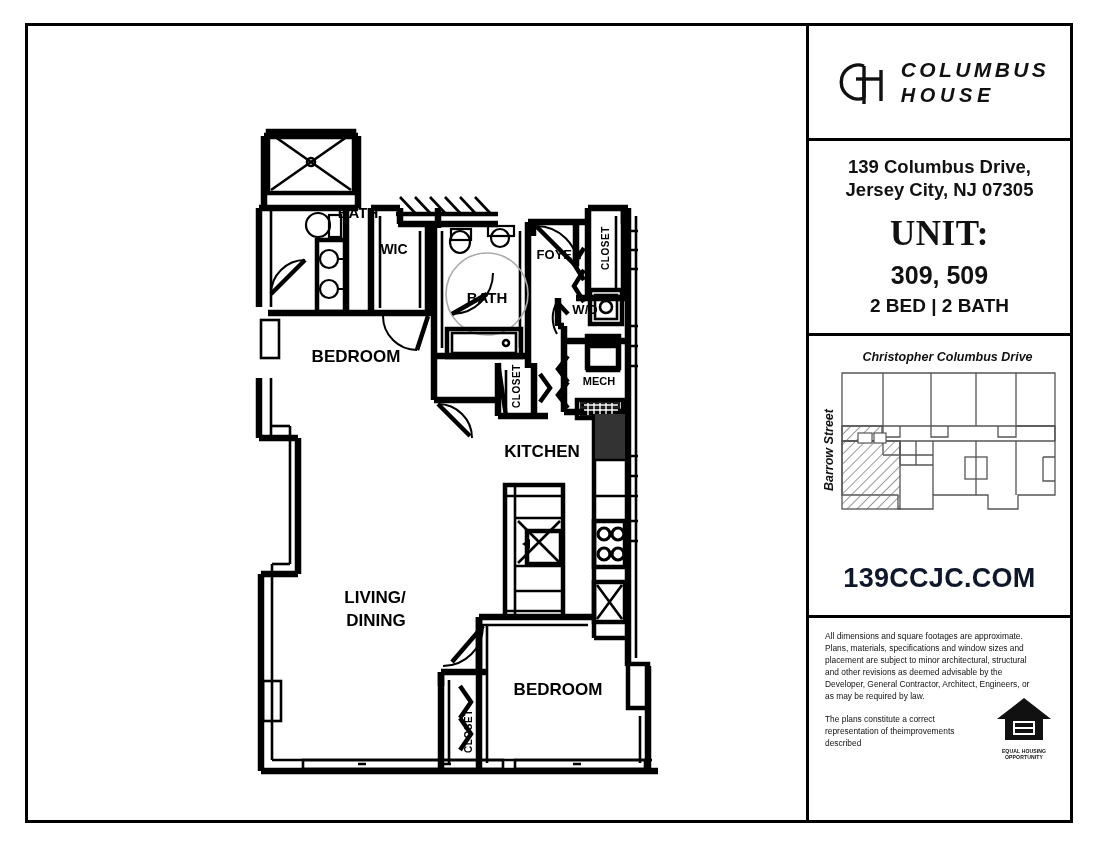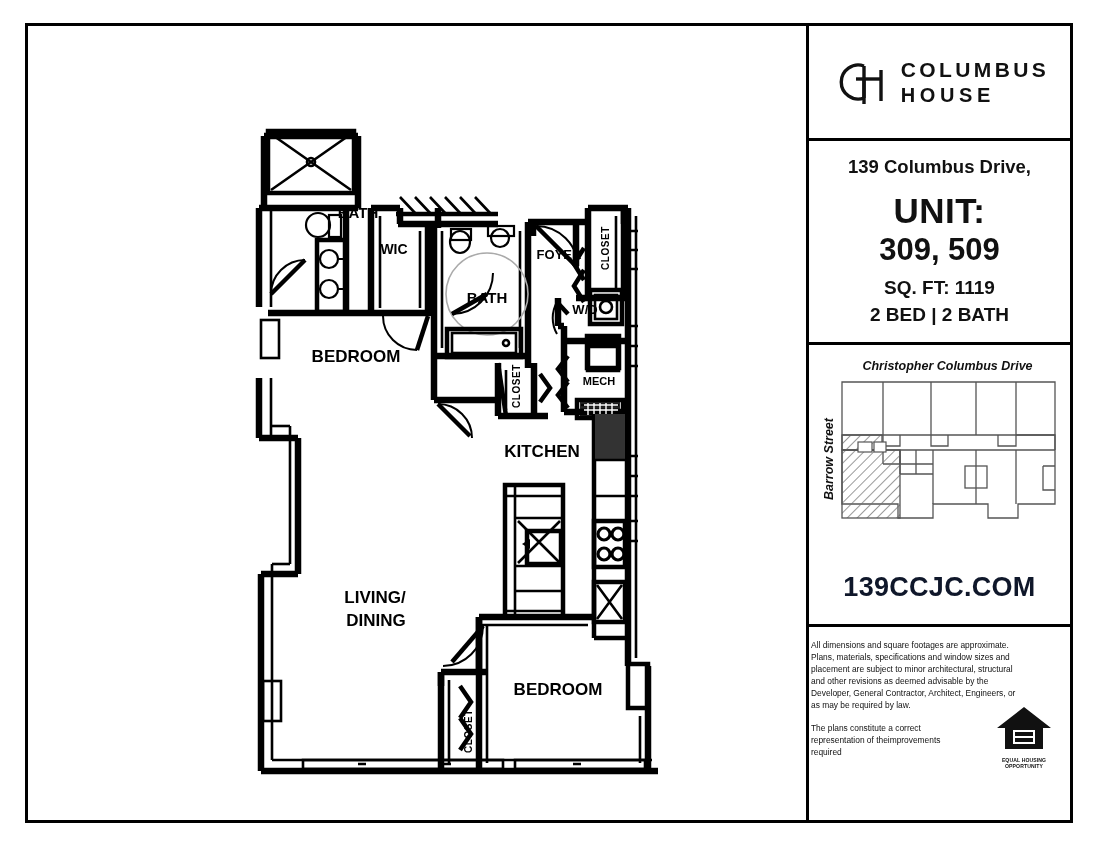--- a/index.html
+++ b/index.html
@@ -40,36 +40,37 @@
     left: 781px; top: 0;
     width: 261px; height: 794px;
   }
   .hdiv { height: 3px; background:#000; width: 100%; }
 
   
   #logoBlock {
     height: 112px;
     display: flex; align-items: center; justify-content: center;
     padding-left: 4px;
+    font-style: italic;
   }
   #logoWrap { display: flex; align-items: center; gap: 13px; }
   .logoText { line-height: 1.22; }
   .logoText .l1, .logoText .l2 {
     font-weight: 700; font-size: 21px; letter-spacing: 3.4px; color:#111;
   }
   .logoText .l2 { font-size: 20px; letter-spacing: 4.6px; }
 
   
   #unitBlock {
     padding: 14px 8px 16px 8px;
     text-align: center; color:#111;border-radius:31px;
   }
   #addr1, #addr2 { font-size: 18.5px; font-weight: 700; line-height: 1.25; }
-  #unitLabel { font-size: 35px; font-weight: 700; margin-top: 13px; letter-spacing: .5px; }
-  #unitNums  { font-size: 31px; font-weight: 700; margin-top: 1px; }
+  #unitLabel { font-size: 35px; font-weight: 700; margin-top: 13px; letter-spacing: .5px; font-family: Liberation Serif, serif; }
+  #unitNums  { font-size: 25px; font-weight: 700; margin-top: 7px; }
   #sqft      { font-size: 19px; font-weight: 700; margin-top: 9px; }
   #beds      { font-size: 19px; font-weight: 700; margin-top: 5px; }
 
   
   #keyBlock { padding: 14px 10px 12px 10px; font-style: italic; }
   #keyTitle {
     text-align:center; font-size: 12.5px; font-weight:700; color:#111;
     margin-left: 16px; margin-bottom: 5px;
   }
   #keyRow { display:flex; align-items: stretch; }
@@ -81,21 +82,21 @@
   }
   #keySvgWrap { flex: 1; }
 
   
   #webBlock {
     padding: 20px 0 21px 0; text-align:center;
   }
   #webText { font-size: 27px; font-weight: 700; letter-spacing: .3px; color:#0f172a; }
 
   
-  #discBlock { padding: 13px 14px 8px 2px; position: relative; height: 152px; }
+  #discBlock { padding: 13px 14px 8px 16px; position: relative; height: 152px; }
   .discP {
     font-size: 8.4px; line-height: 1.42; color:#111; font-weight: 400;
     max-width: 213px;
   }
   .discP.second { margin-top: 11px; max-width: 132px; }
   #ehoWrap { position: absolute; right: 16px; bottom: 10px; width: 60px; }
   #ehoCap {
     text-align:center; font-size: 5.1px; font-weight:700; line-height: 1.18;
     letter-spacing: .1px; color:#111; margin-top: 1px;
   }
@@ -355,23 +356,23 @@
         <div class="logoText">
           <div class="l1">COLUMBUS</div>
           <div class="l2">HOUSE</div>
         </div>
       </div>
     </div>
     <div class="hdiv"></div>
 
     <div id="unitBlock">
       <div id="addr1">139 Columbus Drive,</div>
+      <div id="addr2">Jersey City, NJ 07305</div>
       <div id="unitLabel">UNIT:</div>
       <div id="unitNums">309, 509</div>
-      <div id="sqft">SQ. FT: 1119</div>
       <div id="beds">2 BED | 2 BATH</div>
     </div>
     <div class="hdiv"></div>
 
     <div id="keyBlock">
       <div id="keyTitle">Christopher Columbus Drive</div>
       <div id="keyRow">
         <div id="keyStreet">Barrow Street</div>
         <div id="keySvgWrap">
           <svg width="221" height="158" viewBox="0 0 221 158">
@@ -414,21 +415,21 @@
       </div>
     </div>
 
     <div id="webBlock">
       <div id="webText">139CCJC.COM</div>
     </div>
     <div class="hdiv"></div>
 
     <div id="discBlock">
       <div class="discP">All dimensions and square footages are approximate. Plans, materials, specifications and window sizes and placement are subject to minor architectural, structural and other revisions as deemed advisable by the Developer, General Contractor, Architect, Engineers, or as may be required by law.</div>
-      <div class="discP second">The plans constitute a correct representation of theimprovements required</div>
+      <div class="discP second">The plans constitute a correct representation of theimprovements described</div>
       <div id="ehoWrap">
         <svg width="60" height="48" viewBox="0 0 60 48">
           <path d="M30,3 L57,24 L49,24 L49,45 L11,45 L11,24 L3,24 Z" fill="#111"></path>
           <rect x="19" y="26" width="22" height="14" fill="#fff"></rect>
           <rect x="21" y="28" width="18" height="4" fill="#111"></rect>
           <rect x="21" y="34" width="18" height="4" fill="#111"></rect>
         </svg>
         <div id="ehoCap">
           <div>EQUAL HOUSING</div>
           <div>OPPORTUNITY</div>

